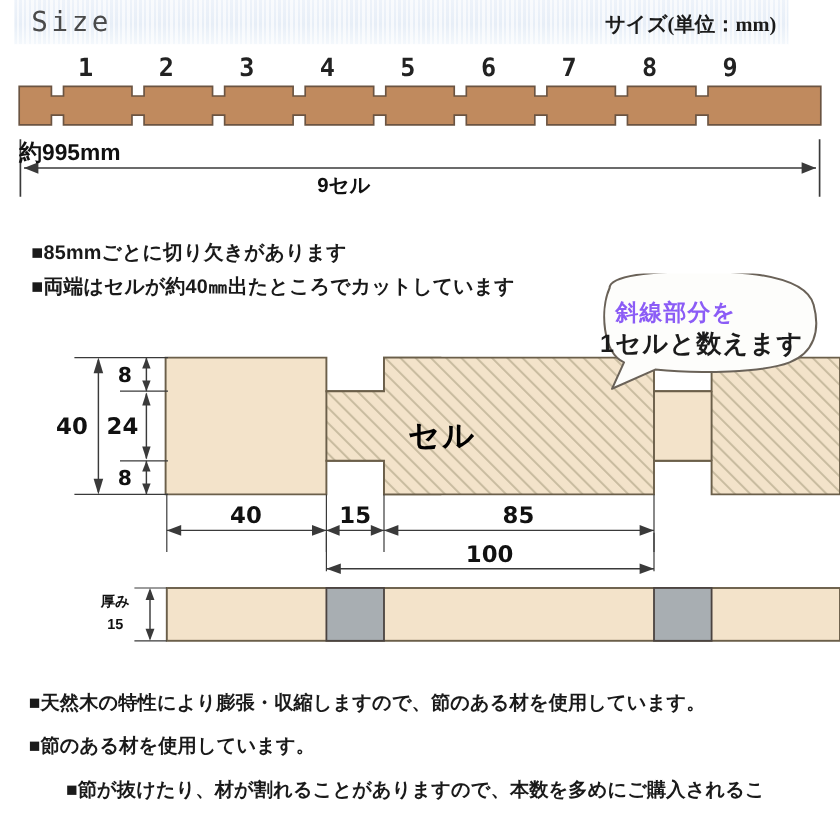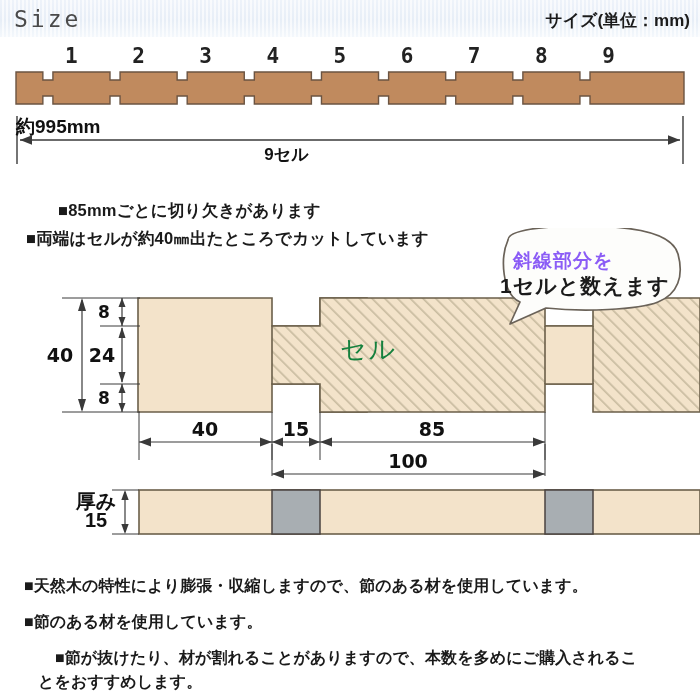--- a/index.html
+++ b/index.html
@@ -7,35 +7,35 @@
     margin: 0; padding: 0;
     width: 700px; height: 700px;
     background: #ffffff;
     font-family: "Liberation Sans", "DejaVu Sans", sans-serif;
     overflow: hidden;
   }
   #page { position: relative; width: 700px; height: 700px; background: #fff; }
 
   
   .header {
-    position: absolute; left: 0; top: 0; width: 700px; height: 38px;
+    position: absolute; left: 12px; top: 0; width: 645px; height: 38px;
     background:
       repeating-linear-gradient(90deg, rgba(255,255,255,0) 0 2px, rgba(255,255,255,.65) 2px 4px),
       linear-gradient(180deg, #eef3fa 0%, #e7eef7 55%, #f4f8fc 100%);
     border-bottom: 1px solid #ffffff;
   }
   .header-title {
     position: absolute; left: 14px; top: 6px;
     font-size: 23px; letter-spacing: 3px; color: #4a4a4a;
     font-family: "DejaVu Sans Mono", monospace; font-weight: 400;
   }
   .header-unit {
     position: absolute; right: 10px; top: 9px;
     font-size: 17px; color: #1b1b1b; font-weight: 700;
-    font-family: Liberation Sans, sans-serif;
+    font-family: Liberation Serif, serif;
   }
 
   
   .cellnum {
     position: absolute; top: 44px; width: 30px; text-align: center;
     font-size: 21px; font-weight: 700; color: #222;
     font-family: "DejaVu Sans Mono", monospace;
   }
 
   
@@ -51,48 +51,48 @@
     position: absolute; top: 143px; left: 0; width: 573px; text-align: center;
     font-size: 17px; font-weight: 700; color: #111;
   }
 
   
   .note-upper {
     position: absolute; left: 26px;
     font-size: 16.5px; color: #1a1a1a; font-weight: 700;
     letter-spacing: .2px; white-space: nowrap;
   }
-  .note-upper.n1 { top: 200px; margin-left: 32px; }
+  .note-upper.n1 { top: 200px; }
   .note-upper.n2 { top: 228px; }
 
   
   #maindiag { position: absolute; left: 0; top: 284px; }
 
   .celllabel {
-    position: absolute; left: 340px; top: 332px;
-    font-size: 26px; font-weight: 400; color: #15803d;
+    position: absolute; left: 340px; top: 346px;
+    font-size: 26px; font-weight: 700; color: #000000;
     letter-spacing: 2px;
   }
 
   
   #callout { position: absolute; left: 472px; top: 228px; }
   .callout-l1 {
     position: absolute; left: 513px; top: 248px;
     font-size: 19px; font-weight: 700; color: #8b5cf6; letter-spacing: 1px;
   }
   .callout-l2 {
     position: absolute; left: 500px; top: 272px;
     font-size: 21px; font-weight: 700; color: #1b1b1b; letter-spacing: 1px;
   }
 
   
   #thickdiag { position: absolute; left: 0; top: 480px; }
   .thick-label {
     position: absolute; left: 70px; top: 492px;
-    font-size: 20px; font-weight: 700; color: #111; line-height: 19px;
+    font-size: 12px; font-weight: 700; color: #111; line-height: 19px;
     text-align: center; width: 52px;
   }
 
   
   .note-bottom {
     position: absolute; left: 24px;
     font-size: 16px; color: #1a1a1a; font-weight: 700;
     letter-spacing: .1px; white-space: nowrap;
   }
   .note-bottom.b1 { top: 576px; }
@@ -245,15 +245,14 @@
     <polygon points="125,54 121.3,44 128.7,44" fill="#3a3a3a"></polygon>
   </svg>
   <div class="thick-label">
     <span>厚み</span><br>
     <span>15</span>
   </div>
 
   <div class="note-bottom b1">■天然木の特性により膨張・収縮しますので、節のある材を使用しています。</div>
   <div class="note-bottom b2">■節のある材を使用しています。</div>
   <div class="note-bottom b3">■節が抜けたり、材が割れることがありますので、本数を多めにご購入されるこ</div>
-  <div class="note-bottom b4">とをおすすめします。</div>
 
 </div>
 
 </body></html>

